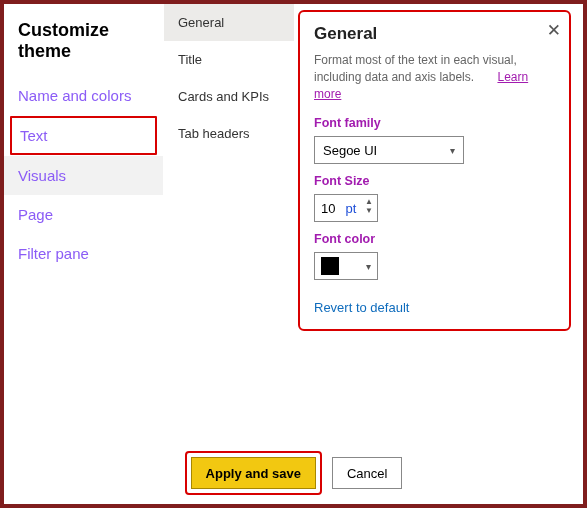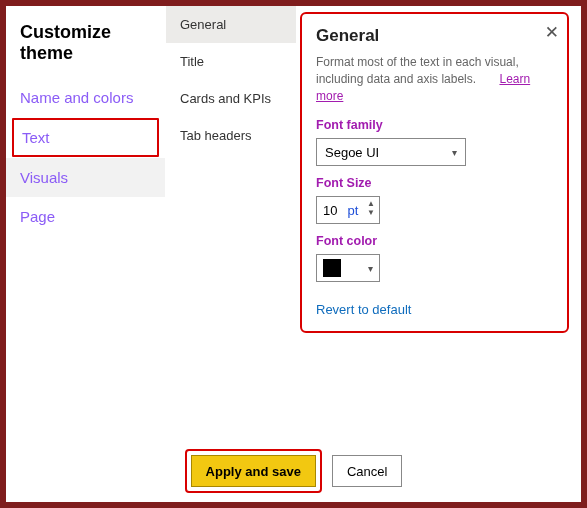--- a/index.html
+++ b/index.html
@@ -1,17 +1,17 @@
 <!DOCTYPE html>
 <html><head>
 <meta charset="utf-8">
 <style>
   * { box-sizing: border-box; font-family: "Segoe UI", Arial, sans-serif; }
   body { margin: 0; padding: 0; background: #fff; }
-  .frame { width: 587px; height: 508px; border: 6px solid #7f1d1d; position: relative; display: flex; flex-direction: column; background:#fff; }
+  .frame { width: 587px; height: 508px; border: 4px solid #7f1d1d; position: relative; display: flex; flex-direction: column; background:#fff; }
   .main-area { flex:1; display:flex; overflow:hidden; }
   .col-left { width:160px; border-right:1px solid #fff; background:#fff; }
   .col-mid { width:130px; background:#fff; }
   .col-right { flex:1; background:#fff; position:relative; }
   .dialog-title { font-size:18px; font-weight:600; padding:16px 14px 14px 14px; }
   .left-item { padding:11px 14px; font-size:15px; cursor:pointer; color:#8b5cf6; }
   .left-item.selected { background:#fff; border:2px solid #d80000; border-radius:1px; margin:1px 6px; padding:9px 8px; }
   .left-item.hover { background:#f2f2f2; }
   .mid-item { padding:11px 14px; font-size:13px; cursor:pointer; color:#333; }
   .mid-item.selected { background:#ecebe9; }
@@ -40,20 +40,21 @@
 
 <div class="frame">
   <div class="main-area">
 
     <div class="col-left">
       <div class="dialog-title">Customize theme</div>
       <div class="left-item">Name and colors</div>
       <div class="left-item selected">Text</div>
       <div class="left-item hover">Visuals</div>
       <div class="left-item">Page</div>
+      <div class="left-item">Filter pane</div>
     </div>
 
     <div class="col-mid">
       <div class="mid-item selected">General</div>
       <div class="mid-item">Title</div>
       <div class="mid-item">Cards and KPIs</div>
       <div class="mid-item">Tab headers</div>
     </div>
 
     <div class="col-right">

